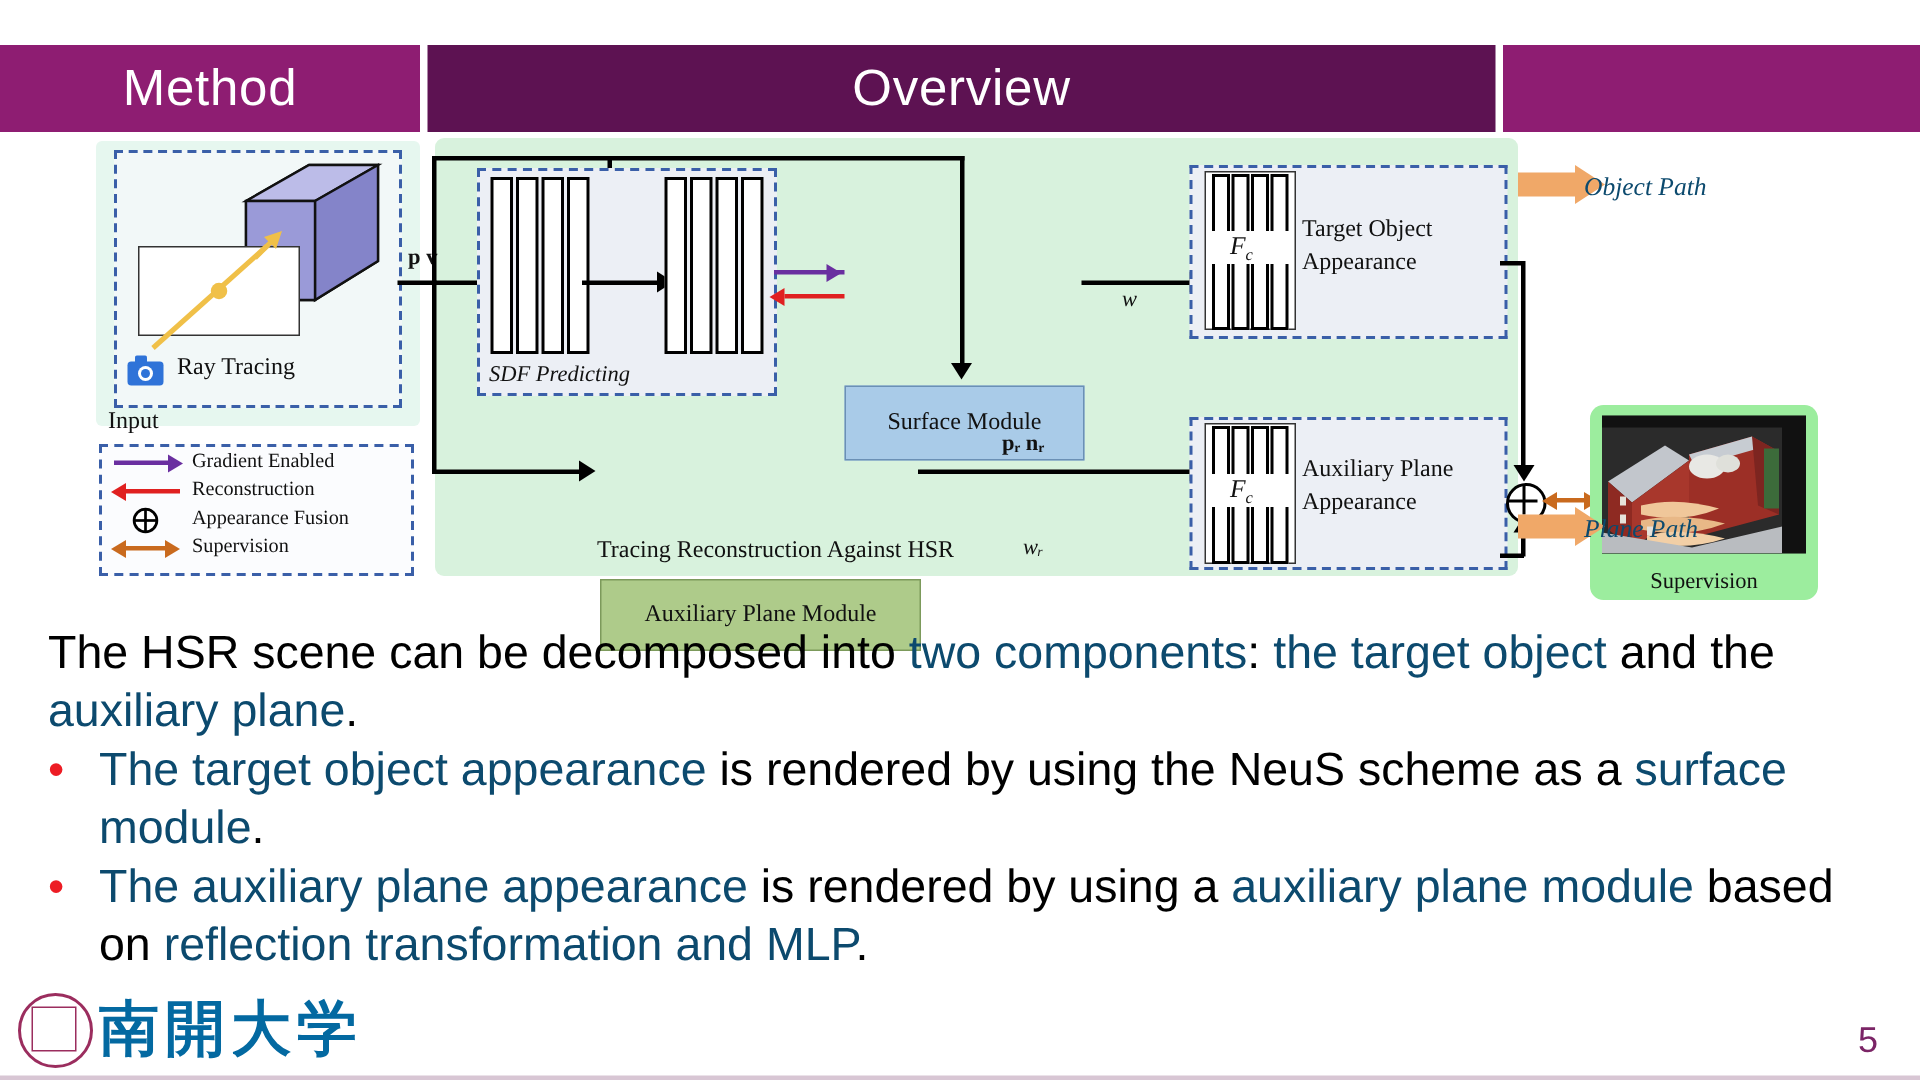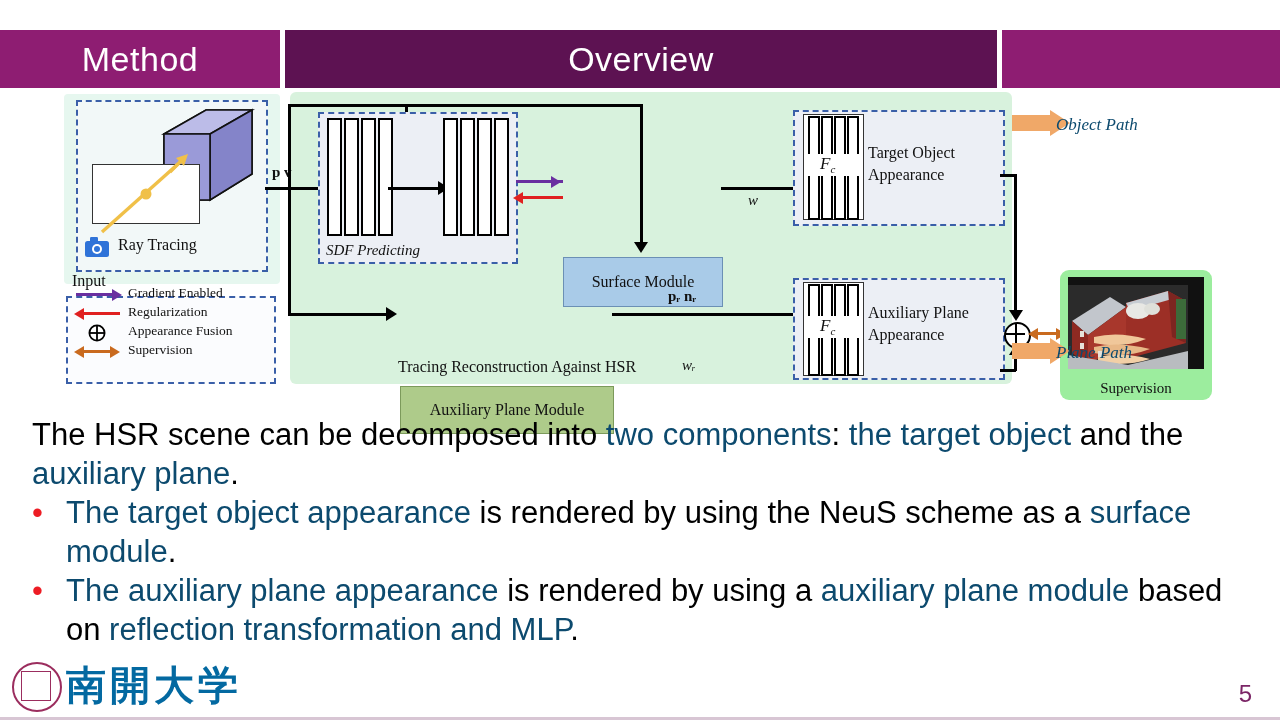--- a/index.html
+++ b/index.html
@@ -80,21 +80,21 @@
   .fatarrow .head{
     position:absolute;top:0;width:0;height:0;
     border-top:13px solid transparent;border-bottom:13px solid transparent;
     border-left:20px solid #f0a868;
   }
   .pathlabel{
     position:absolute;font-family:"Liberation Serif",serif;font-style:italic;
     font-size:17px;color:#0c4a6e;white-space:nowrap;
   }
   
-  #legend{position:absolute;left:66px;top:191px;width:206px;height:78px;}
+  #legend{position:absolute;left:66px;top:205px;width:206px;height:78px;}
   .leg-row{position:absolute;left:0;width:206px;height:19px;}
   .leg-txt{
     position:absolute;left:62px;top:0;font-family:"Liberation Serif",serif;
     font-size:13.5px;color:#111;white-space:nowrap;
   }
   
   #body-text{
     position:absolute;left:32px;top:415px;width:1230px;
     font-family:"Liberation Sans",sans-serif;font-size:31px;line-height:39px;color:#000;
   }
@@ -173,21 +173,21 @@
 
     <div class="leg-row" style="top:2px;">
       <div style="position:absolute;left:10px;top:8px;width:36px;height:3px;background:#6a2fa0;"></div>
       <div class="arrowhead ah-r-pur" style="left:46px;top:3.5px;"></div>
       <div class="leg-txt">Gradient Enabled</div>
     </div>
 
     <div class="leg-row" style="top:21px;">
       <div style="position:absolute;left:18px;top:8px;width:36px;height:3px;background:#e02020;"></div>
       <div class="arrowhead ah-l-red" style="left:8px;top:3.5px;"></div>
-      <div class="leg-txt">Regularization</div>
+      <div class="leg-txt">Reconstruction</div>
     </div>
 
     <div class="leg-row" style="top:40px;">
       <svg style="position:absolute;left:22px;top:1px;width:18px;height:18px;">
         <circle cx="9" cy="9" r="7.6" fill="#fff" stroke="#000" stroke-width="1.8"></circle>
         <line x1="2" y1="9" x2="16" y2="9" stroke="#000" stroke-width="1.8"></line>
         <line x1="9" y1="2" x2="9" y2="16" stroke="#000" stroke-width="1.8"></line>
       </svg>
       <div class="leg-txt">Appearance Fusion</div>
     </div>

